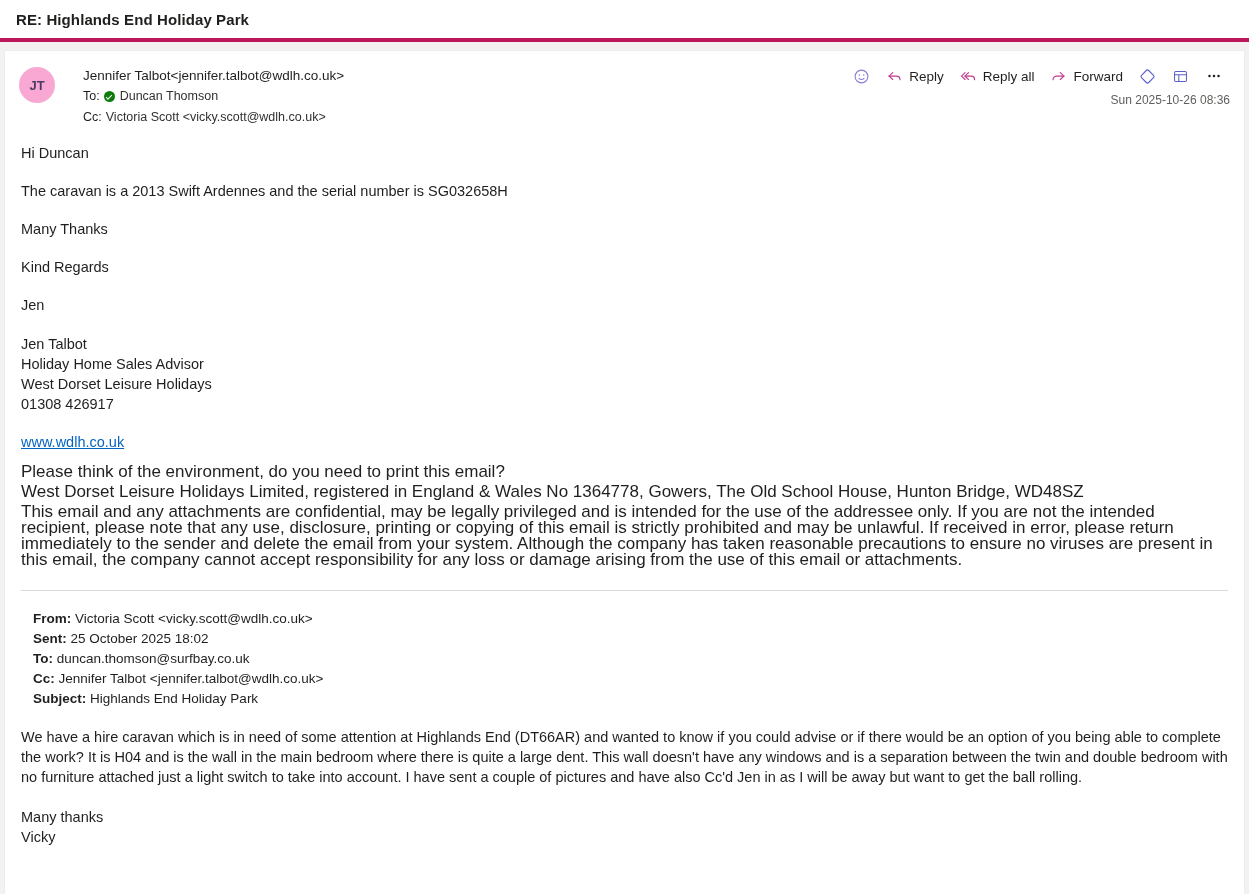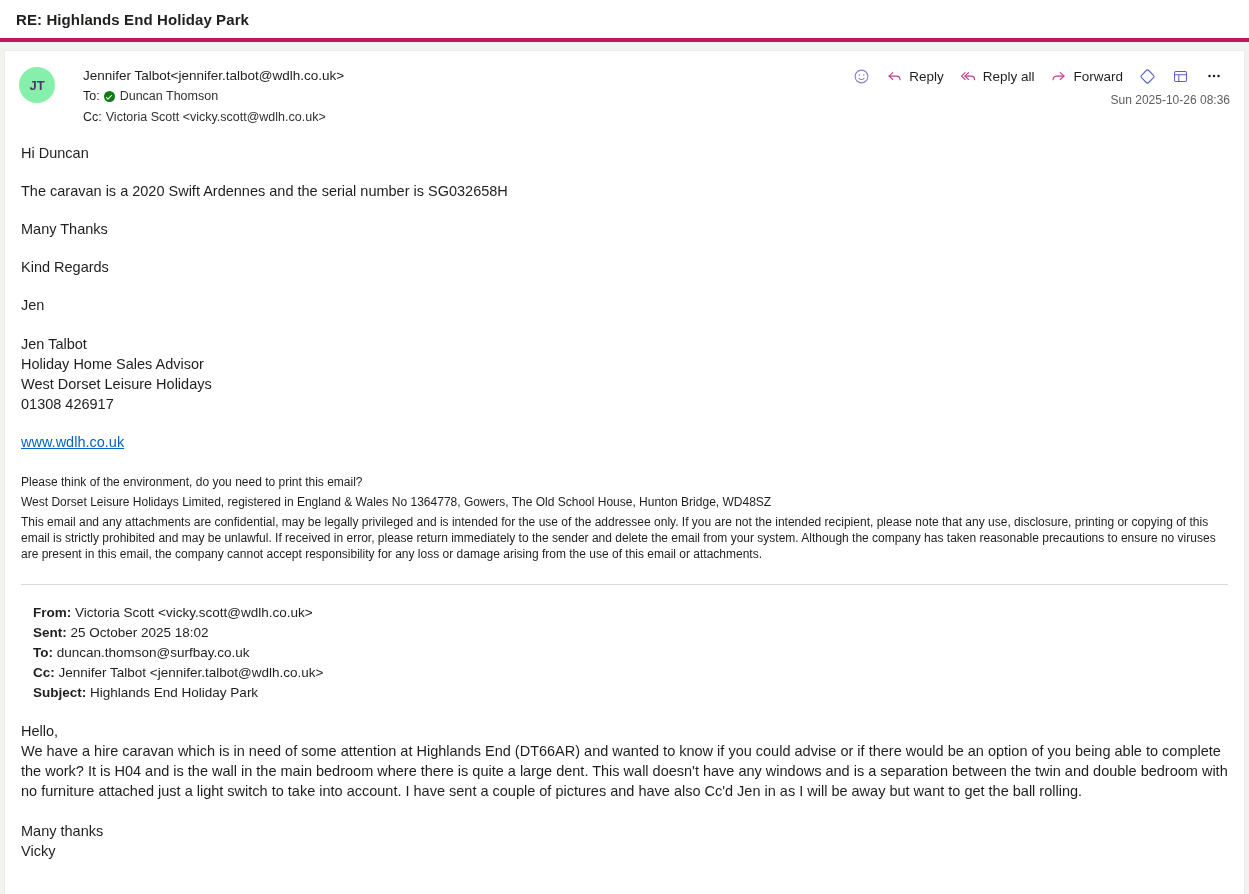--- a/index.html
+++ b/index.html
@@ -42,21 +42,21 @@
   }
   .msg-header {
     display: flex;
     padding: 14px 14px 0 14px;
     position: relative;
   }
   .avatar {
     width: 36px;
     height: 36px;
     border-radius: 50%;
-    background: #86efac;
+    background: #f9a8d4;
     color: #4b3b63;
     font-size: 13px;
     font-weight: bold;
     display: flex;
     align-items: center;
     justify-content: center;
     flex: 0 0 36px;
     margin-top: 2px;
   }
   .hdr-text {
@@ -147,24 +147,24 @@
     font-size: 14.5px;
   }
   .sig-block div { line-height: 20px; }
   .weblink {
     color: #0563c1;
     text-decoration: underline;
     font-size: 14.5px;
     cursor: pointer;
   }
   .fineprint {
-    font-size: 12px;
+    font-size: 17px;
     line-height: 16px;
     color: #201f1e;
-    margin-top: 22px;
+    margin-top: 12px;
   }
   .fineprint p { margin: 0 0 4px 0; }
   .legal {
     margin-top: 4px;
     max-width: 1216px;
     text-align: left;
   }
   hr.sep {
     border: 0;
     border-top: 1px solid #d9d9d9;
@@ -275,21 +275,21 @@
             </svg>
           </span>
         </div>
       </div>
 
       <div class="timestamp">Sun 2025-10-26 08:36</div>
     </div>
 
     <div class="body-wrap">
       <p class="p">Hi Duncan</p>
-      <p class="p">The caravan is a 2020 Swift Ardennes and the serial number is SG032658H</p>
+      <p class="p">The caravan is a 2013 Swift Ardennes and the serial number is SG032658H</p>
       <p class="p">Many Thanks</p>
       <p class="p">Kind Regards</p>
       <p class="p">Jen</p>
 
       <div class="sig-block">
         <div>Jen Talbot</div>
         <div>Holiday Home Sales Advisor</div>
         <div>West Dorset Leisure Holidays</div>
         <div>01308 426917</div>
       </div>
@@ -323,21 +323,20 @@
           <span class="k">Cc:</span>
           <span>Jennifer Talbot &lt;jennifer.talbot@wdlh.co.uk&gt;</span>
         </div>
         <div>
           <span class="k">Subject:</span>
           <span>Highlands End Holiday Park</span>
         </div>
       </div>
 
       <div class="quoted-body">
-        <p>Hello,</p>
         <p>We have a hire caravan which is in need of some attention at Highlands End (DT66AR) and wanted to know if you could advise or if there would be an option of you being able to complete the work? It is H04 and is the wall in the main bedroom where there is quite a large dent. This wall doesn't have any windows and is a separation between the twin and double bedroom with no furniture attached just a light switch to take into account. I have sent a couple of pictures and have also Cc'd Jen in as I will be away but want to get the ball rolling.</p>
         <div class="gap"></div>
         <p>Many thanks</p>
         <p>Vicky</p>
       </div>
     </div>
 
   </div>
 </div>
 

